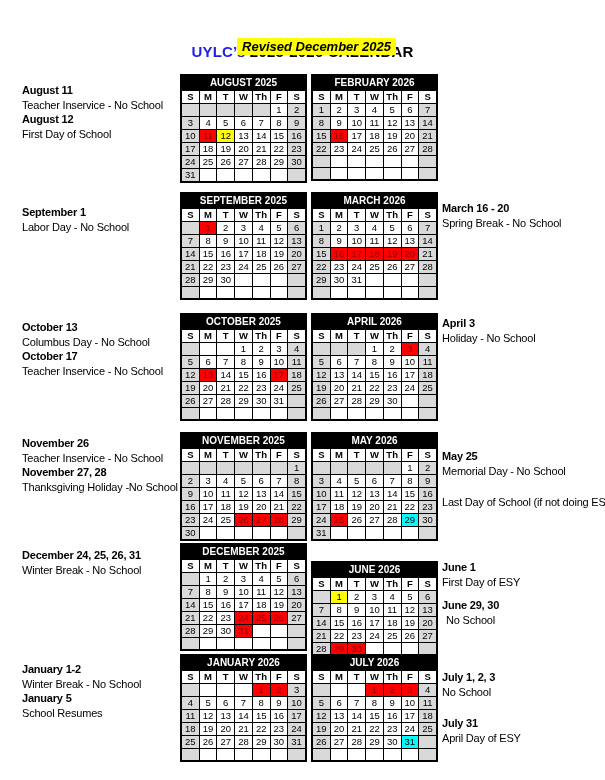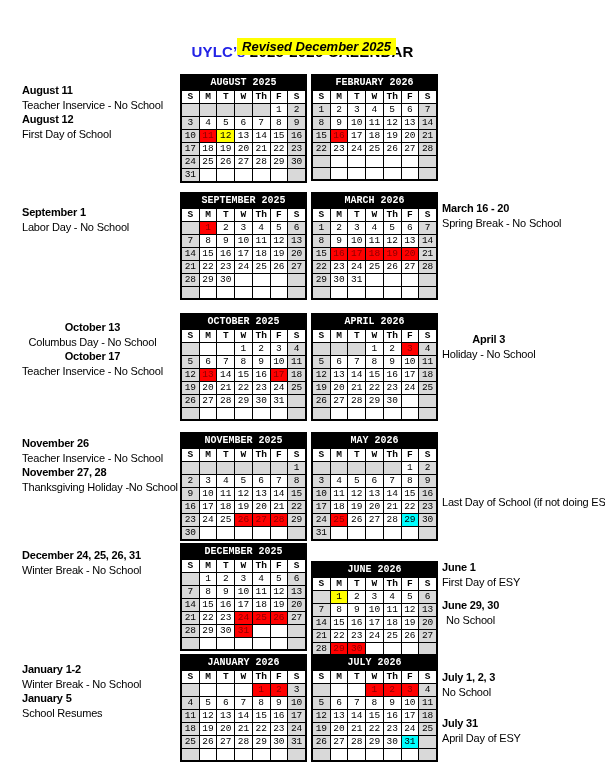--- a/index.html
+++ b/index.html
@@ -8,21 +8,21 @@
   .page { position:relative; width:605px; height:780px; background:#fff; overflow:hidden; }
 
   .title { position:absolute; top:16px; left:0; width:100%; text-align:center;
            font-size:15px; font-weight:bold; color:#000; letter-spacing:0.2px;margin-top:27px; }
   .title .blue { color:var(--blue,#2323E6); }
   .subtitle-wrap { position:absolute; top:37px; left:0; width:100%; text-align:center; }
   .subtitle { display:inline-block; background:var(--yellow,#FFFF00); color:#000;
               font-size:13px; font-weight:bold; font-style:italic; padding:1px 5px;margin-left:28px; }
 
   
-  .cal { position:absolute; width:127px; border:1.5px solid #000; background:#fff;font-family:Liberation Mono, monospace; }
+  .cal { position:absolute; width:127px; border:1.5px solid #000; background:#fff; }
   .cal .mh { background:var(--black,#000); color:#fff; font-weight:bold; font-size:10px;
              text-align:center; height:15px; line-height:15px; overflow:hidden; }
   .cal table { border-collapse:collapse; width:100%; table-layout:fixed; }
   .cal th, .cal td { border:1px solid #000; text-align:center; font-size:9.5px;
                      height:12px; line-height:12px; padding:0; color:#000; background:#fff; }
   .cal th { font-weight:bold; }
   .cal td.we { background:var(--weekend,#D9D9D9); }
   .cal td.grayblank { background:var(--weekend,#D9D9D9); }
   .cal td.hl-red { background:var(--red,#FF0000); color:#8B0000; }
   .cal td.hl-yellow { background:var(--yellow,#FFFF00); color:#000; }
@@ -33,24 +33,24 @@
   .m-oct { left:180px; top:313px; } .m-apr { left:311px; top:313px; }
   .m-nov { left:180px; top:432px; } .m-may { left:311px; top:432px; }
   .m-dec { left:180px; top:543px; } .m-jun { left:311px; top:561px; }
   .m-jan { left:180px; top:654px; } .m-jul { left:311px; top:654px; }
 
   
   .ann { position:absolute; font-size:11px; line-height:14.5px; color:#000;
          letter-spacing:-0.2px; white-space:nowrap; }
   .ann .date { font-weight:bold; }
   .pos-l0 { left:22px; top:83px; }   .pos-l1 { left:22px; top:205px; }
-  .pos-l2 { left:22px; top:320px;text-align:center; }  .pos-l3 { left:22px; top:436px; }
+  .pos-l2 { left:22px; top:320px; }  .pos-l3 { left:22px; top:436px; }
   .pos-l4 { left:22px; top:548px; }  .pos-l5 { left:22px; top:662px; }
   .pos-r0 { left:442px; top:83px; }  .pos-r1 { left:442px; top:201px; }
-  .pos-r2 { left:442px; top:332px;text-align:center; }
+  .pos-r2 { left:442px; top:316px; }
   .pos-r3a { left:442px; top:449px; } .pos-r3b { left:442px; top:495px; }
   .pos-r4a { left:442px; top:560px; } .pos-r4b { left:442px; top:598px;text-align:center; }
   .pos-r5a { left:442px; top:670px; } .pos-r5b { left:442px; top:716px; }
 </style>
 </head>
 <body>
 
 <div class="page">
 
   <div class="title"><span class="blue">UYLC’s</span><span> 2025-2026 CALENDAR</span></div>
@@ -933,20 +933,24 @@
       <div class="desc">School Resumes</div>
     </div>
   <div class="ann pos-r1">
       <div class="date">March 16 - 20</div>
       <div class="desc">Spring Break - No School</div>
     </div>
   <div class="ann pos-r2">
       <div class="date">April 3</div>
       <div class="desc">Holiday - No School</div>
     </div>
+  <div class="ann pos-r3a">
+      <div class="date">May 25</div>
+      <div class="desc">Memorial Day - No School</div>
+    </div>
   <div class="ann pos-r3b">
       <div class="desc">Last Day of School (if not doing ESY)</div>
     </div>
   <div class="ann pos-r4a">
       <div class="date">June 1</div>
       <div class="desc">First Day of ESY</div>
     </div>
   <div class="ann pos-r4b">
       <div class="date">June 29, 30</div>
       <div class="desc">No School</div>

